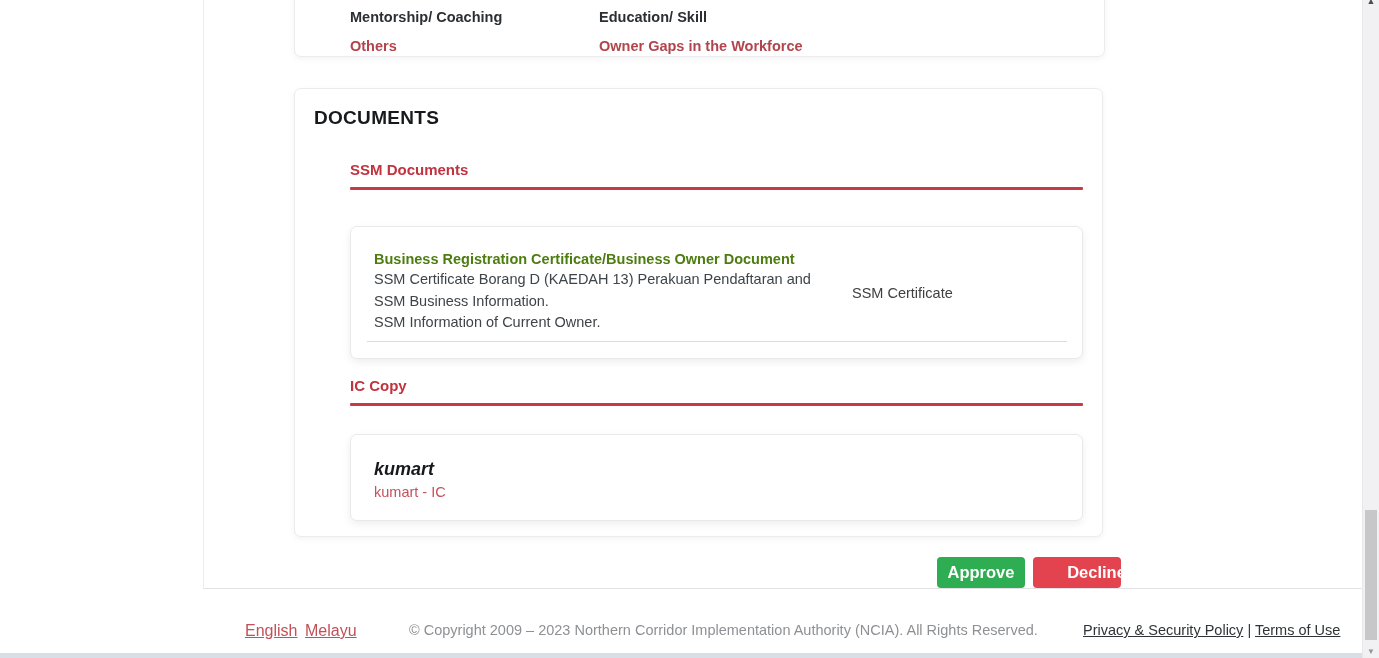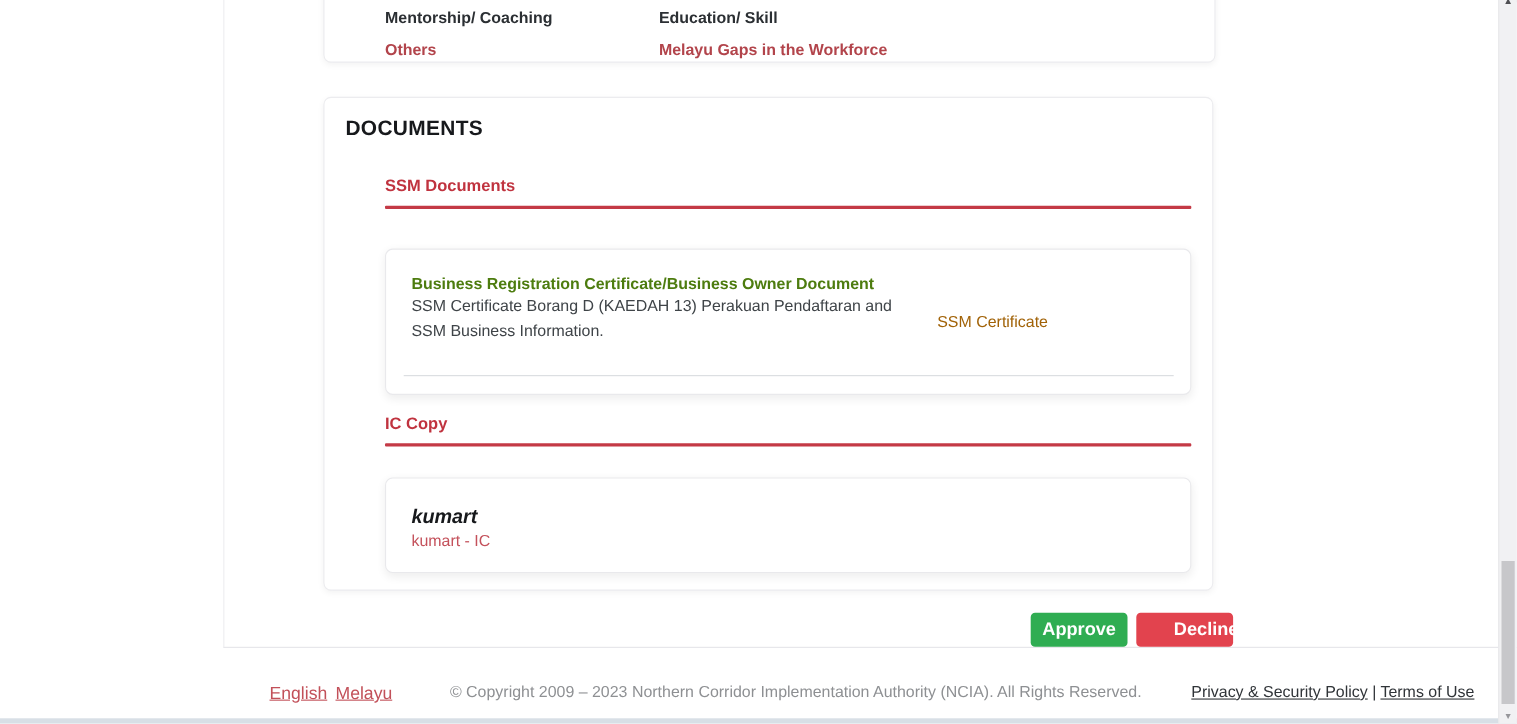--- a/index.html
+++ b/index.html
@@ -30,21 +30,21 @@
   .sec-head.ic  { margin-top:18px; }
   .red-rule { height:3px; background:#c43a46; margin-top:9px; border-radius:1px; }
 
   .doc-box { position:relative; margin-top:36px; height:133px; background:#fff;
     border:1px solid #e9e9ec; border-radius:7px; box-shadow:0 3px 9px rgba(0,0,0,0.07);
     padding:24px 0 0 23px; }
   .doc-box-title { font-size:14.5px; font-weight:bold; color:#4d7c0f; }
   .doc-desc { font-size:14.5px; color:#3f4448; width:462px; line-height:21.5px; margin-top:2px; }
   .doc-desc2 { font-size:14.5px; color:#3f4448; line-height:21.5px; }
   .doc-link { position:absolute; left:501px; top:58px; font-size:14.5px;
-    color:#a16207; cursor:pointer; text-decoration:none; }
+    color:#404040; cursor:pointer; text-decoration:none; }
   .doc-divider { position:absolute; left:16px; right:15px; bottom:16px;
     height:1px; background:#d9dcdf; }
 
   .ic-box { position:relative; margin-top:28px; height:87px; background:#fff;
     border:1px solid #e9e9ec; border-radius:7px; box-shadow:0 3px 9px rgba(0,0,0,0.07);
     padding:24px 0 0 23px; }
   .ic-title { font-size:18px; font-weight:bold; color:#17191c;font-style:italic; }
   .ic-link { display:inline-block; margin-top:4px; font-size:14.5px; color:#c4515b;
     cursor:pointer; text-decoration:none; }
 
@@ -89,34 +89,35 @@
 
 <div class="top-line"></div>
 
 <div class="main-area">
 
   <div class="card top-card">
     <div class="top-grid">
       <span class="opt-dark">Mentorship/ Coaching</span>
       <span class="opt-dark">Education/ Skill</span>
       <span class="opt-red">Others</span>
-      <span class="opt-red">Melayu Gaps in the Workforce</span>
+      <span class="opt-red">Owner Gaps in the Workforce</span>
     </div>
   </div>
 
   <div class="card documents-card">
     <h1 class="doc-h1">DOCUMENTS</h1>
 
     <div class="doc-inner">
       <div class="sec-head ssm">SSM Documents</div>
       <div class="red-rule"></div>
 
       <div class="doc-box">
         <div class="doc-box-title">Business Registration Certificate/Business Owner Document</div>
         <div class="doc-desc">SSM Certificate Borang D (KAEDAH 13) Perakuan Pendaftaran and SSM Business Information.</div>
+        <div class="doc-desc2">SSM Information of Current Owner.</div>
         <a class="doc-link">SSM Certificate</a>
         <div class="doc-divider"></div>
       </div>
 
       <div class="sec-head ic">IC Copy</div>
       <div class="red-rule"></div>
 
       <div class="ic-box">
         <div class="ic-title">kumart</div>
         <a class="ic-link">kumart - IC</a>

